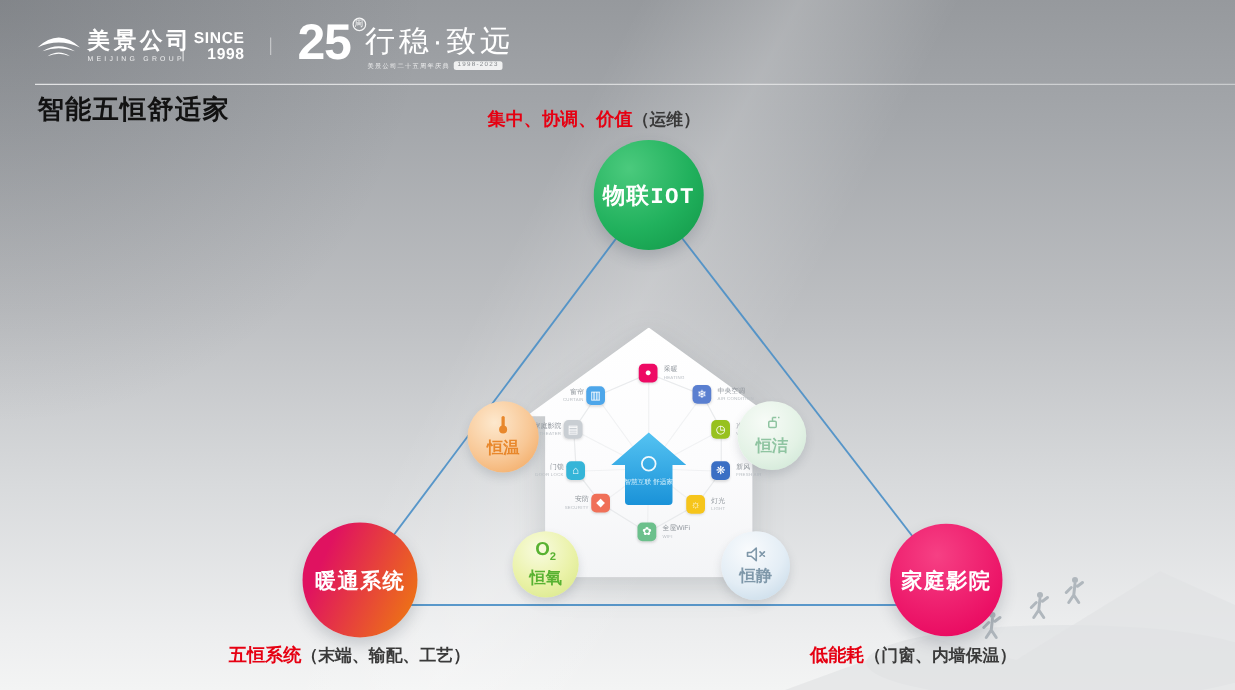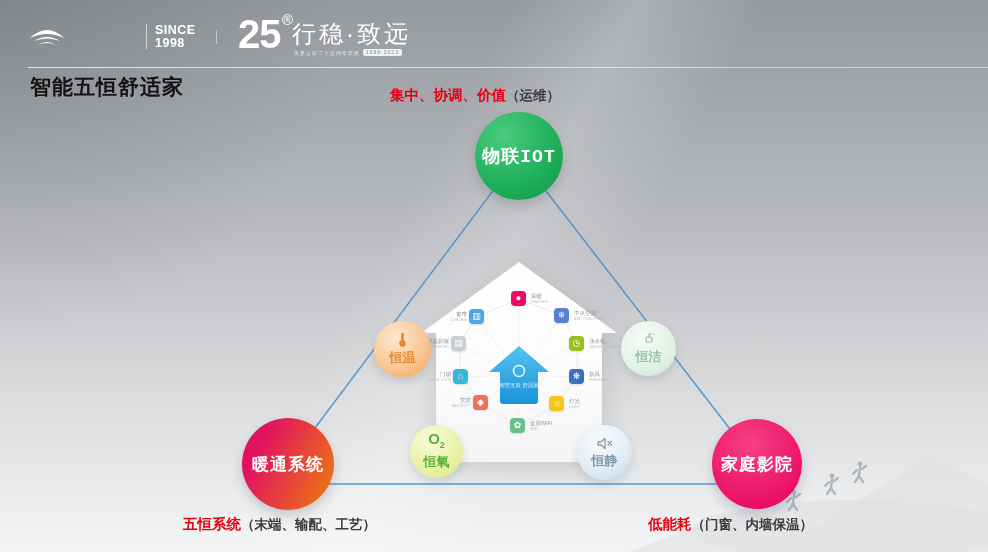--- a/index.html
+++ b/index.html
@@ -11,21 +11,21 @@
       radial-gradient(circle at 0% 0%, rgba(50,54,60,.20), transparent 30%),
       linear-gradient(118deg, rgba(255,255,255,0) 40%, rgba(255,255,255,.22) 50%, rgba(255,255,255,0) 60%),
       linear-gradient(180deg,#96999d 0%,#a4a7ab 18%,#bdbfc2 45%,#d8dadc 70%,#edeeef 92%,#f3f4f4 100%);
   }
   
   .logo-icon{position:absolute;left:28px;top:21px;width:38px;height:27px;}
   .company{position:absolute;left:70px;top:22px;color:#fff;}
   .company .cn{font-size:18px;font-weight:bold;letter-spacing:3px;line-height:20px;}
   .company .en{font-size:5.5px;letter-spacing:2.6px;color:rgba(255,255,255,.85);margin-top:3px;}
   .vdiv1{position:absolute;left:146px;top:24px;width:1px;height:25px;background:rgba(255,255,255,.65);}
-  .since{position:absolute;left:155px;top:24px;color:#fff;font-weight:bold;font-size:12.5px;line-height:13px;letter-spacing:.5px;}
+  .since{position:absolute;left:155px;top:24px;color:#fff;font-weight:bold;font-size:12.5px;line-height:13px;letter-spacing:.5px;text-align:right;}
   .vdiv2{position:absolute;left:216px;top:30px;width:1px;height:14px;background:rgba(255,255,255,.45);}
   .anniv{position:absolute;left:238px;top:13px;color:#fff;}
   .anniv .num{font-size:40px;font-weight:bold;letter-spacing:-1px;line-height:42px;}
   .anniv .sup{font-size:7px;vertical-align:26px;border:.7px solid rgba(255,255,255,.9);border-radius:50%;padding:1px;margin-left:1px;}
   .slogan{position:absolute;left:292px;top:21px;color:#fff;font-size:24px;letter-spacing:3px;font-weight:500;line-height:26px;}
   .slogan-sub{position:absolute;left:294px;top:49px;color:rgba(255,255,255,.8);font-size:5px;letter-spacing:1px;display:flex;align-items:center;gap:3px;}
   .slogan-badge{background:rgba(255,255,255,.85);color:#85888c;border-radius:2px;padding:0 3px;font-size:5px;line-height:7px;}
   .hrule{position:absolute;left:28px;top:67px;width:960px;height:1px;background:linear-gradient(90deg,rgba(255,255,255,.75),rgba(255,255,255,.45));}
   .page-title{position:absolute;left:30px;top:73px;font-size:21px;font-weight:bold;color:#121212;letter-spacing:1px;}
   
@@ -76,21 +76,21 @@
   .l-light{left:569px;top:398px;}
   .l-wifi{left:530px;top:420px;}
   
   .sphere{position:absolute;border-radius:50%;z-index:6;display:flex;flex-direction:column;
     align-items:center;justify-content:center;gap:1px;font-weight:bold;font-size:13px;
     box-shadow:0 4px 8px rgba(80,90,100,.18);}
   .s-humidity{left:492px;top:219px;width:57px;height:57px;color:#1272b4;
     background:radial-gradient(circle at 38% 28%,#aadcf6,#53b4e9 55%,#1f96d6 88%);}
   .s-temp{left:374px;top:321px;width:57px;height:57px;color:#e8872b;
     background:radial-gradient(circle at 38% 30%,#fde8cd,#f8c795 55%,#f2a962 92%);}
-  .s-clean{left:621px;top:321px;width:55px;height:55px;color:#8fc4a1;
+  .s-clean{left:590px;top:321px;width:55px;height:55px;color:#8fc4a1;
     background:radial-gradient(circle at 40% 30%,#f7fbf7,#e3f2e5 58%,#cfe7d6 92%);}
   .s-oxygen{left:410px;top:425px;width:53px;height:53px;color:#58b231;
     background:radial-gradient(circle at 40% 28%,#f8fbdf,#eaf2a8 55%,#d9e88b 92%);}
   .s-quiet{left:577px;top:425px;width:55px;height:55px;color:#7e97a9;
     background:radial-gradient(circle at 40% 28%,#f9fbfd,#e3edf5 55%,#c7dae8 92%);}
   .o2{font-size:15px;font-weight:bold;line-height:14px;}
   .o2 sub{font-size:9px;}
   
   .node{position:absolute;border-radius:50%;z-index:6;display:flex;align-items:center;justify-content:center;
     color:#fff;font-weight:bold;letter-spacing:1px;box-shadow:0 6px 12px rgba(60,70,80,.22);}
@@ -123,20 +123,24 @@
           <path d="M232 55 L231 64 M231 64 L227 70 M231 64 L235 70 M229 58 L225 62 M234 57 L238 54"></path>
         </g>
     </g>
   </svg>
 
   <svg class="logo-icon" viewBox="0 0 38 27">
     <path d="M2 17 Q19 1 36 17 Q19 9 2 17 Z" fill="#fff"></path>
     <path d="M6 20 Q19 12 32 20 Q19 15 6 20 Z" fill="#fff"></path>
     <path d="M10 24 Q19 18 28 24 Q19 20 10 24 Z" fill="#fff"></path>
   </svg>
+  <div class="company">
+    <div class="cn">美景公司</div>
+    <div class="en">MEIJING GROUP</div>
+  </div>
   <div class="vdiv1"></div>
   <div class="since">
     <div>SINCE</div>
     <div>1998</div>
   </div>
   <div class="vdiv2"></div>
   <div class="anniv">
     <span class="num">25</span><span class="sup">周</span>
   </div>
   <div class="slogan">行稳·致远</div>

